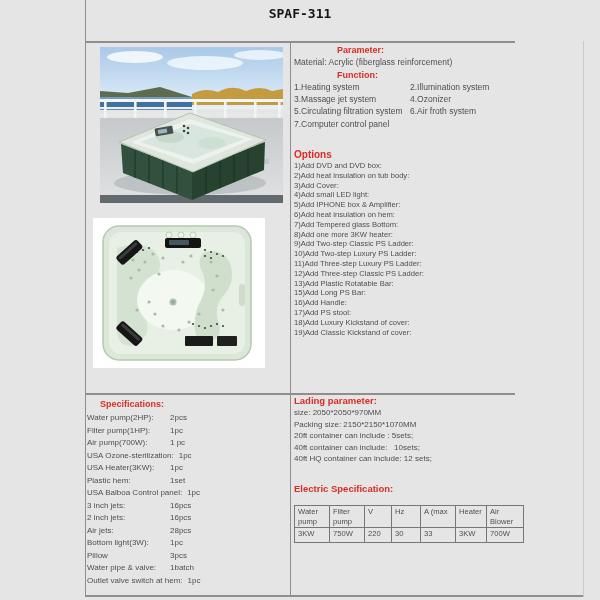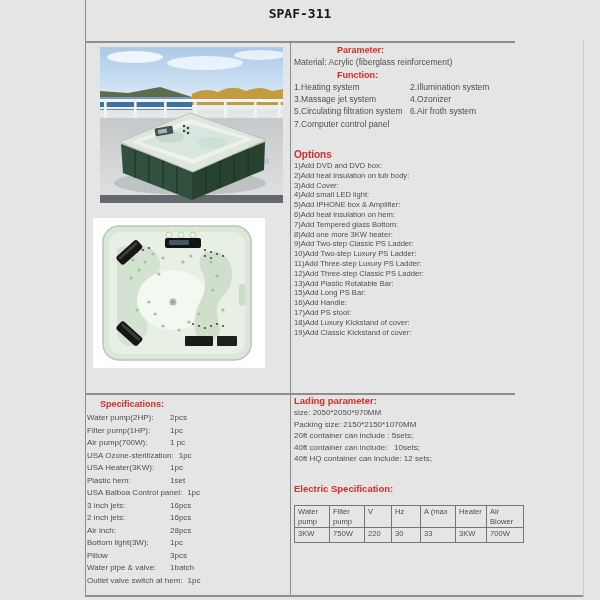--- a/index.html
+++ b/index.html
@@ -263,21 +263,21 @@
     </div>
     <div class="spec-row">
       <span class="lab">3 inch jets:</span>
       <span>16pcs</span>
     </div>
     <div class="spec-row">
       <span class="lab">2 inch jets:</span>
       <span>16pcs</span>
     </div>
     <div class="spec-row">
-      <span class="lab">Air inch:</span>
+      <span class="lab">Air jets:</span>
       <span>28pcs</span>
     </div>
     <div class="spec-row">
       <span class="lab">Bottom light(3W):</span>
       <span>1pc</span>
     </div>
     <div class="spec-row">
       <span class="lab">Pillow</span>
       <span>3pcs</span>
     </div>

